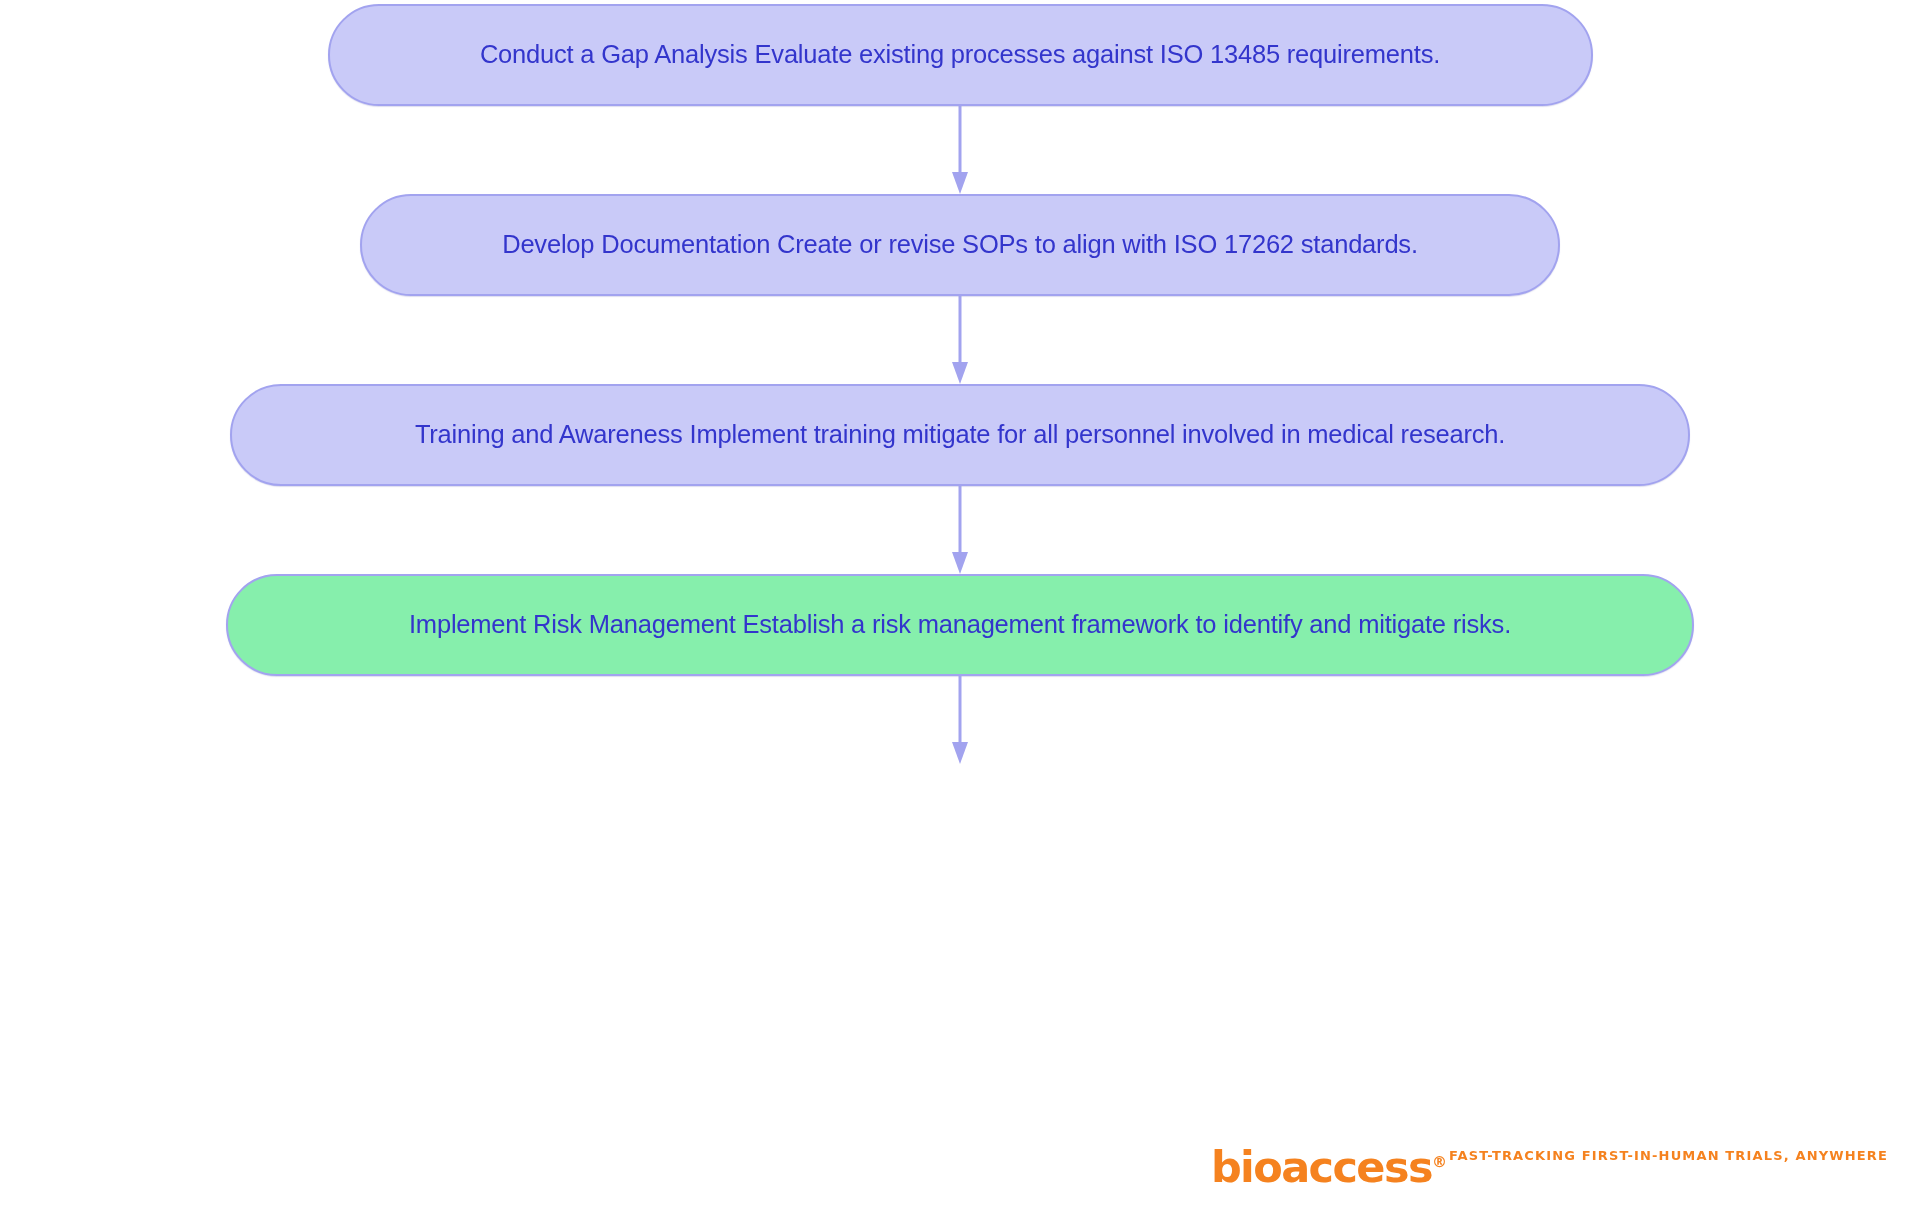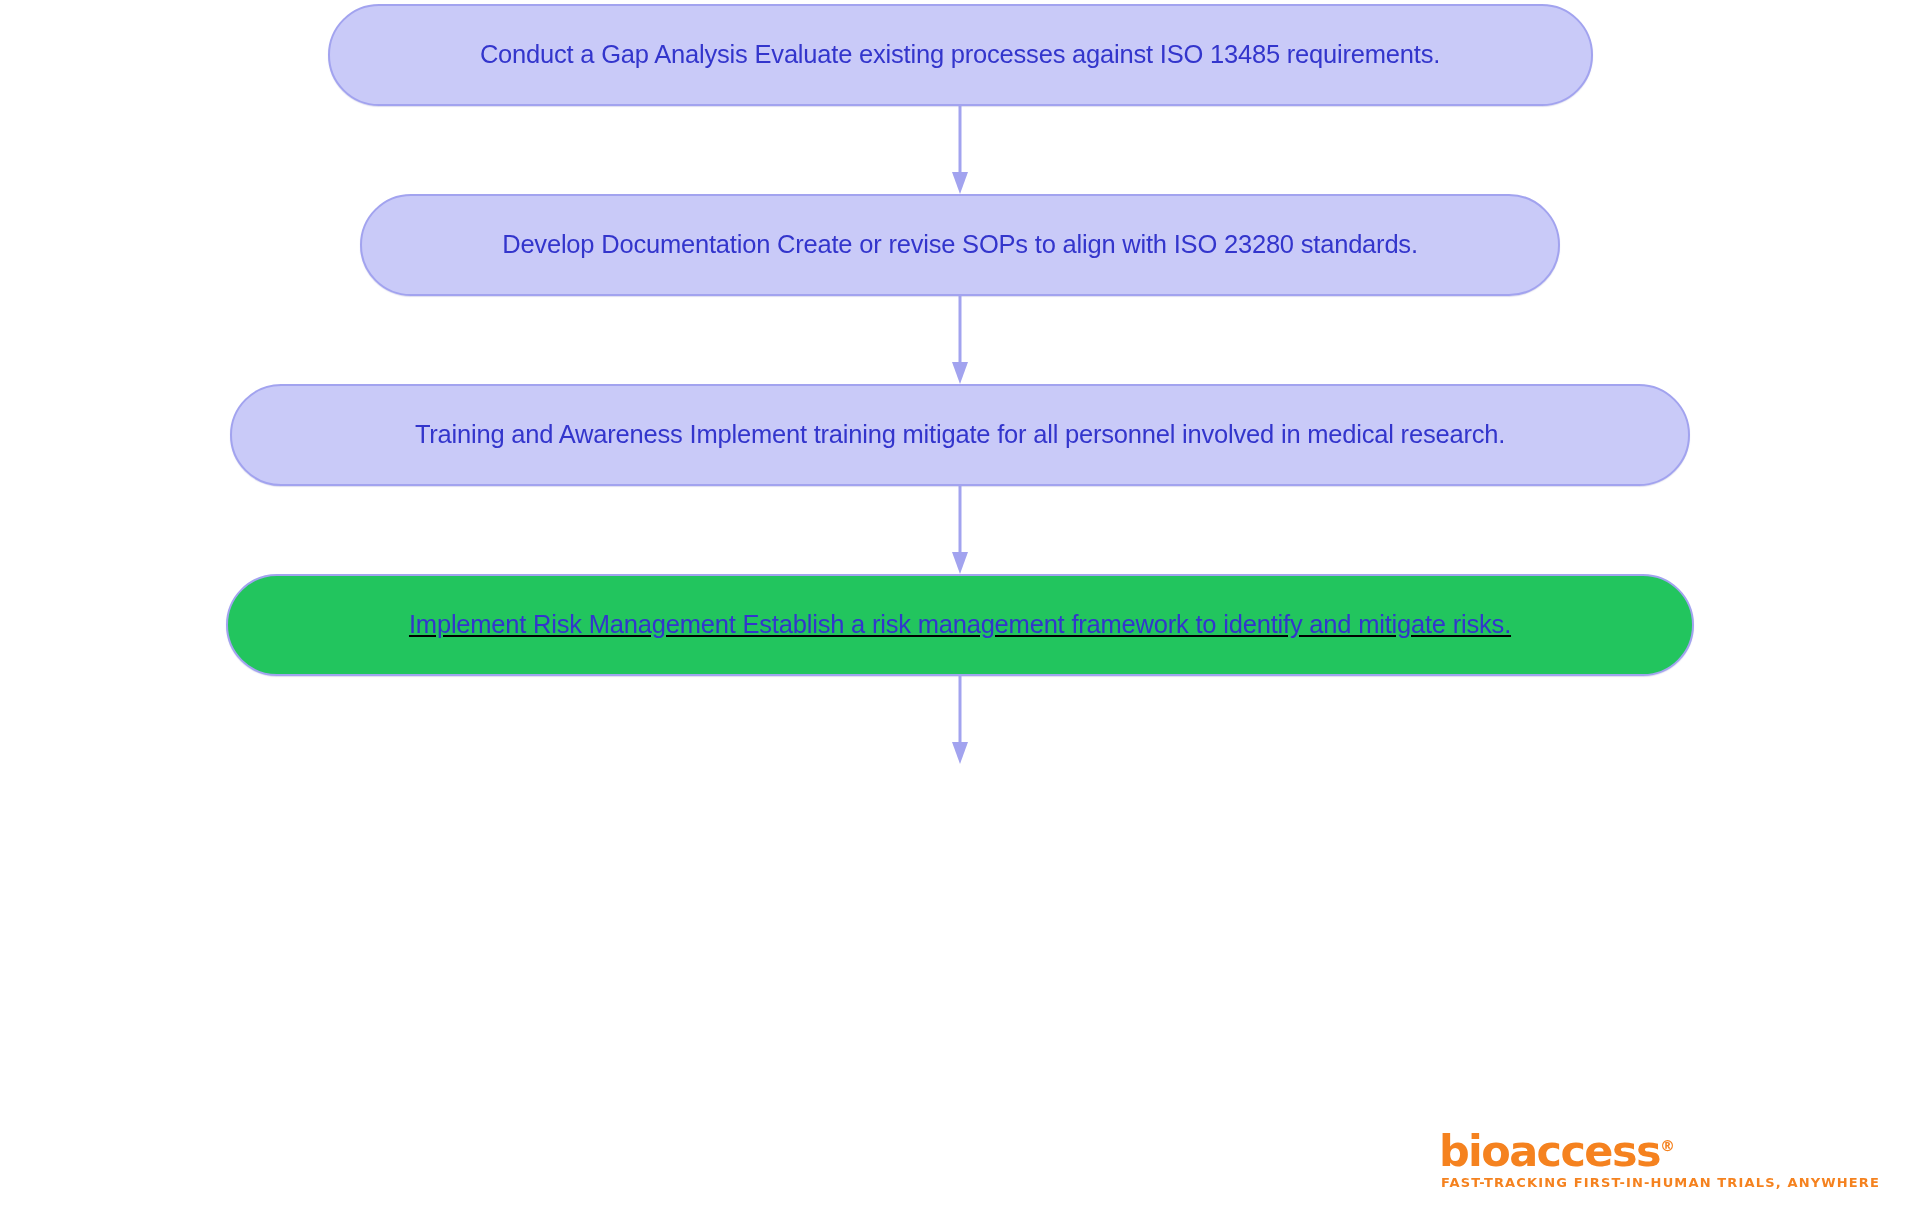--- a/index.html
+++ b/index.html
@@ -60,24 +60,24 @@
     width: 100%;
     display: flex;
     justify-content: center;
   }
   .connector svg {
     display: block;
     overflow: visible;
   }
   .logo {
     position: absolute;
-    right: 40px;
+    right: 32px;
     bottom: 26px;
     display: flex;
-    flex-direction: column;
+    flex-direction: row;
     align-items: flex-start;
     user-select: none;
     text-align: center;
   }
   .logo-word {
     font-family: "DejaVu Sans", sans-serif;
     font-size: 43px;
     font-weight: 700;
     color: #f5821f;
     letter-spacing: -1.6px;
@@ -117,21 +117,21 @@
 
     <div class="connector">
       <svg width="24" height="88" viewBox="0 0 24 88" aria-hidden="true">
         <line x1="12" y1="0" x2="12" y2="72" stroke="#a2a3ef" stroke-width="3"></line>
         <polygon points="12,88 4,66 20,66" fill="#a2a3ef"></polygon>
       </svg>
     </div>
 
     <div class="node-wrap">
       <div class="node" style="width: 1200px; background: rgb(201, 202, 248); border-color: rgb(162, 163, 239);">
-        <span class="node-label" style="color: rgb(51, 53, 204);">Develop Documentation Create or revise SOPs to align with ISO 23280 standards.</span>
+        <span class="node-label" style="color: rgb(51, 53, 204);">Develop Documentation Create or revise SOPs to align with ISO 17262 standards.</span>
       </div>
     </div>
 
     <div class="connector">
       <svg width="24" height="88" viewBox="0 0 24 88" aria-hidden="true">
         <line x1="12" y1="0" x2="12" y2="72" stroke="#a2a3ef" stroke-width="3"></line>
         <polygon points="12,88 4,66 20,66" fill="#a2a3ef"></polygon>
       </svg>
     </div>
 
@@ -142,21 +142,21 @@
     </div>
 
     <div class="connector">
       <svg width="24" height="88" viewBox="0 0 24 88" aria-hidden="true">
         <line x1="12" y1="0" x2="12" y2="72" stroke="#a2a3ef" stroke-width="3"></line>
         <polygon points="12,88 4,66 20,66" fill="#a2a3ef"></polygon>
       </svg>
     </div>
 
     <div class="node-wrap">
-      <div class="node" style="width: 1468px; background: #22c55e; border-color: rgb(162, 163, 239); text-decoration: underline;">
+      <div class="node" style="width: 1468px; background: #86efac; border-color: rgb(162, 163, 239);">
         <span class="node-label" style="color: rgb(51, 53, 204);">Implement Risk Management Establish a risk management framework to identify and mitigate risks.</span>
       </div>
     </div>
 
     <div class="connector">
       <svg width="24" height="88" viewBox="0 0 24 88" aria-hidden="true">
         <line x1="12" y1="0" x2="12" y2="72" stroke="#a2a3ef" stroke-width="3"></line>
         <polygon points="12,88 4,66 20,66" fill="#a2a3ef"></polygon>
       </svg>
     </div>

